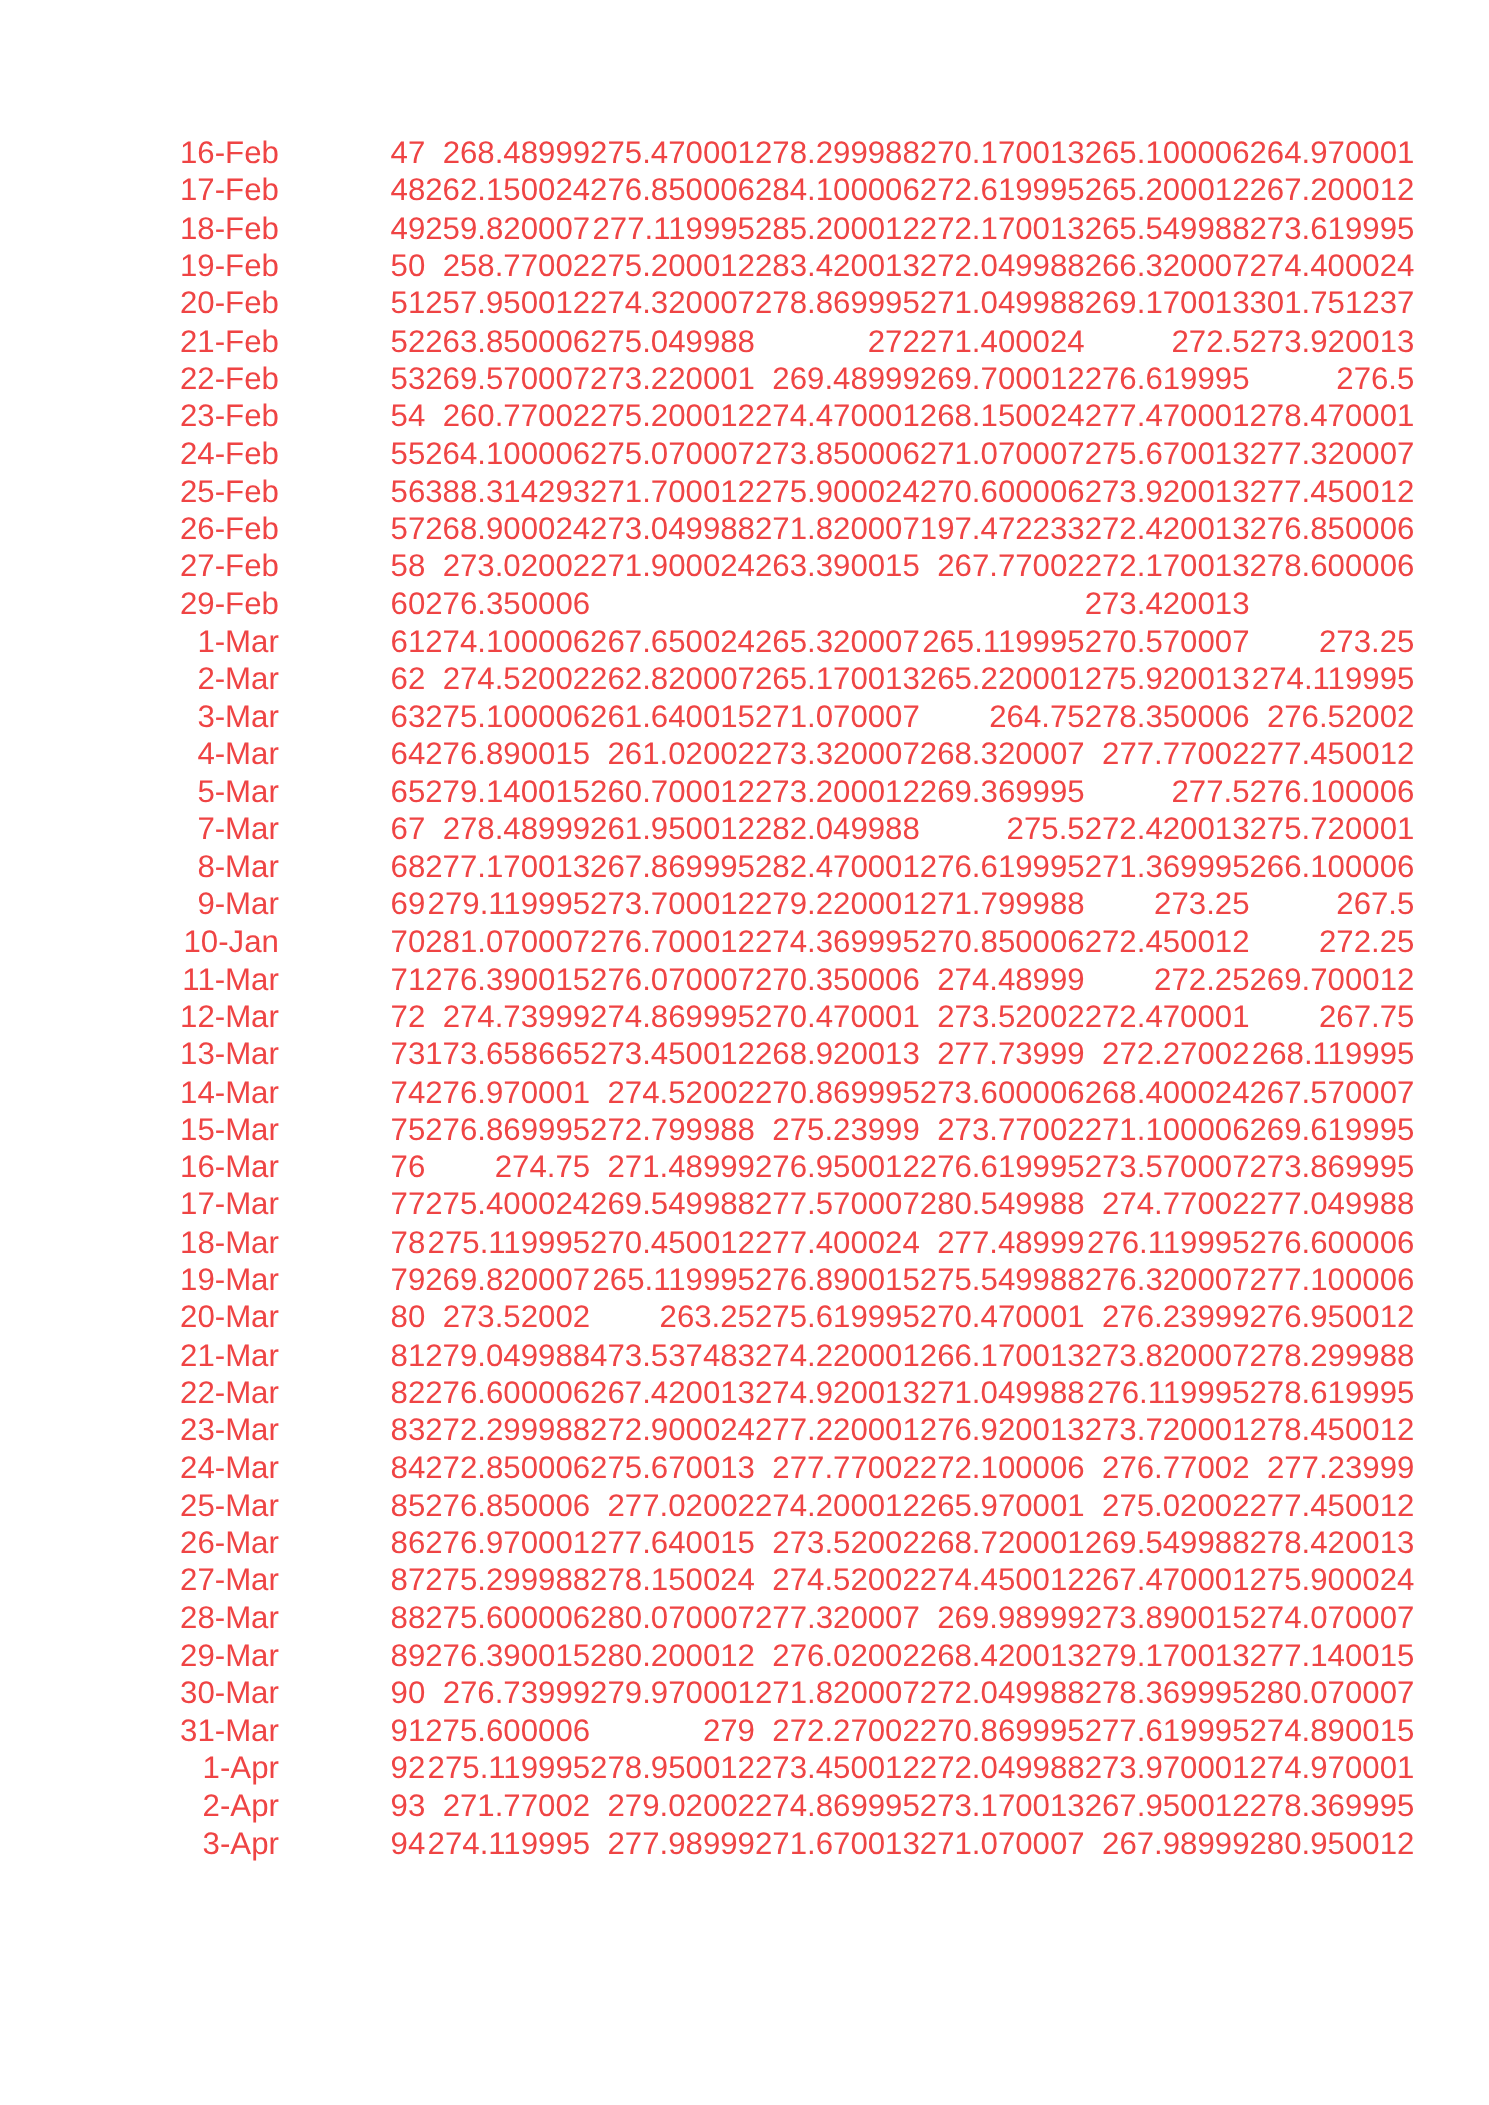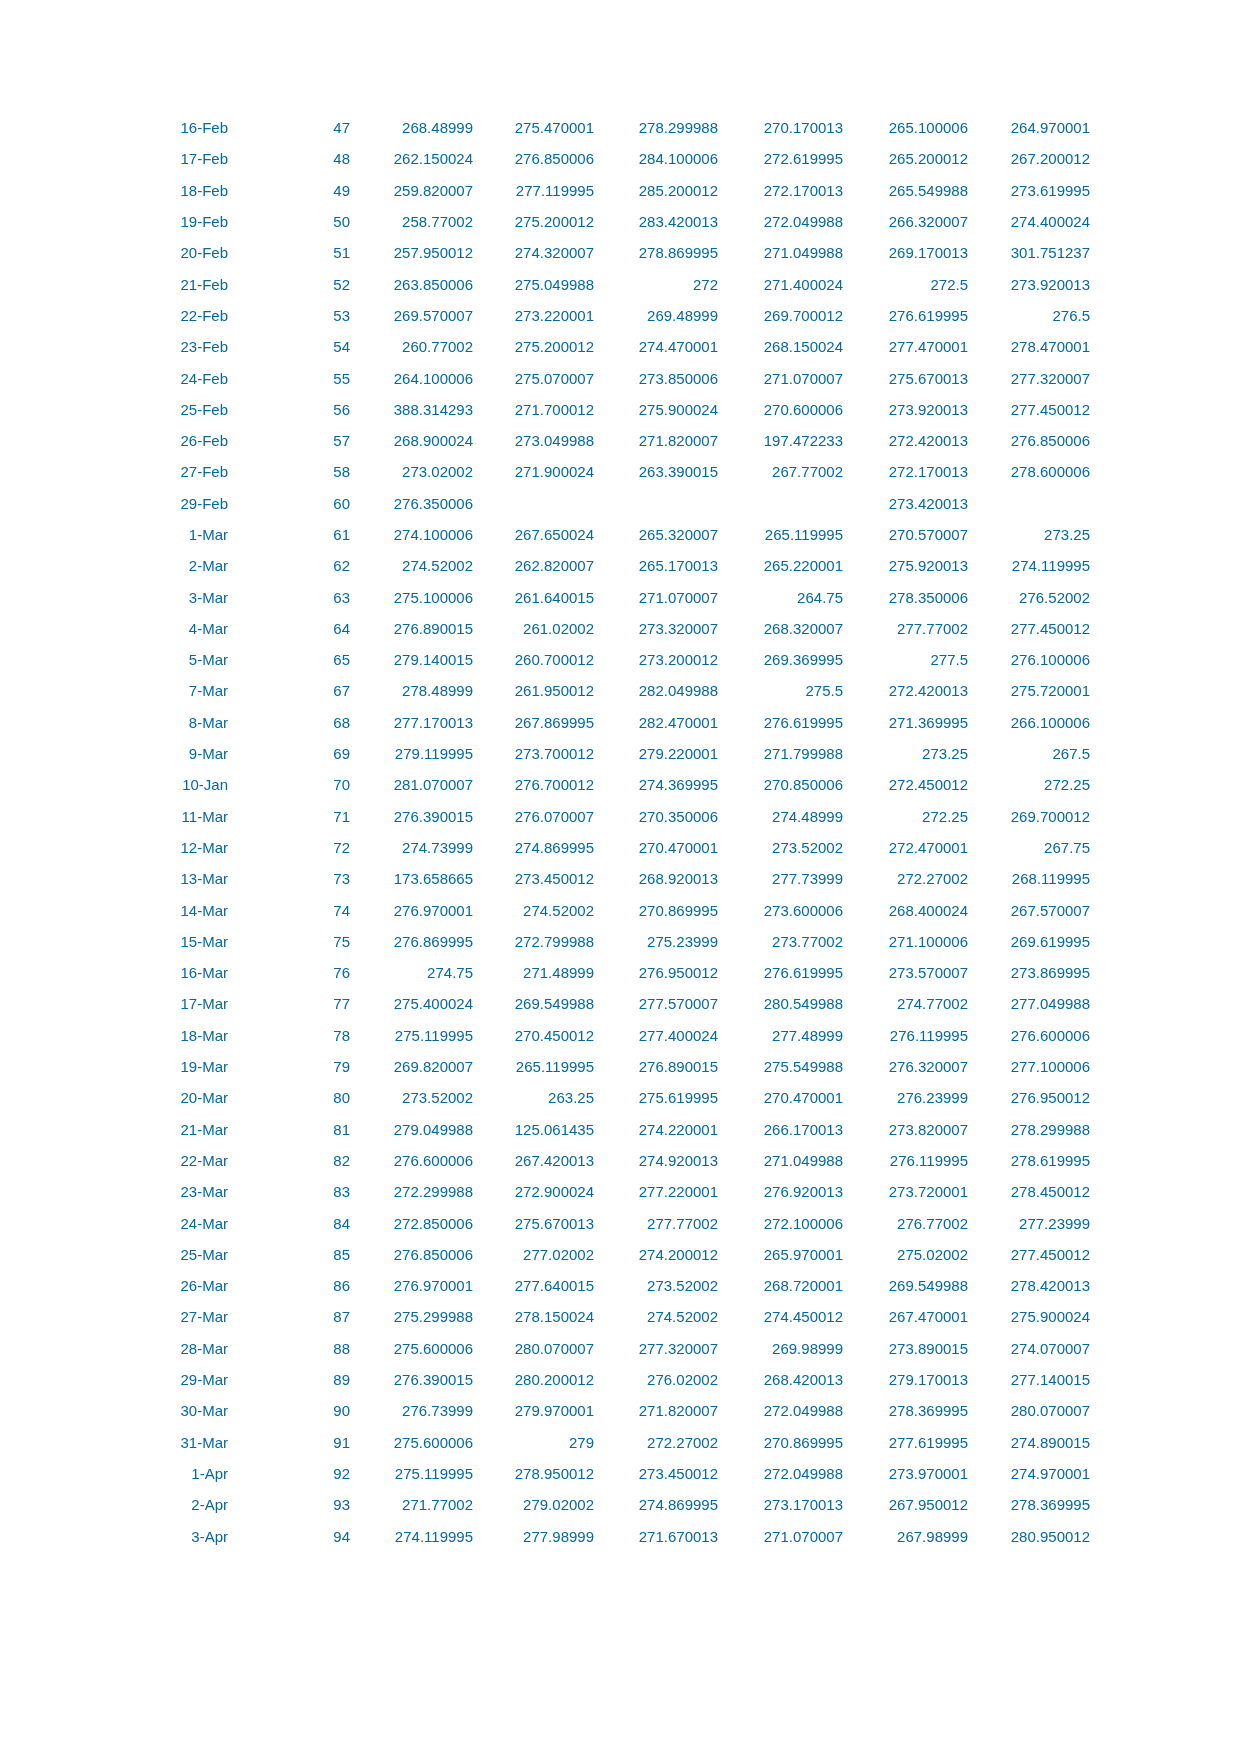--- a/index.html
+++ b/index.html
@@ -21,22 +21,22 @@
     width: 1241px;
     height: 1754px;
     background: #ffffff;
   }
   table.data-table {
     position: absolute;
     left: 150px;
     top: 112px;
     border-collapse: collapse;
     table-layout: fixed;
-    font-size: 15px;
-    color: #0369a1;
+    font-size: 26px;
+    color: #ef4444;
   }
   table.data-table td {
     height: 31.3px;
     padding: 0;
     text-align: right;
     vertical-align: middle;
     white-space: nowrap;
     overflow: visible;
     font-family: "Liberation Sans", sans-serif;
     letter-spacing: 0px;
@@ -383,21 +383,21 @@
     <td>263.25</td>
     <td>275.619995</td>
     <td>270.470001</td>
     <td>276.23999</td>
     <td>276.950012</td>
   </tr>
         <tr>
     <td>21-Mar</td>
     <td>81</td>
     <td>279.049988</td>
-    <td>125.061435</td>
+    <td>473.537483</td>
     <td>274.220001</td>
     <td>266.170013</td>
     <td>273.820007</td>
     <td>278.299988</td>
   </tr>
         <tr>
     <td>22-Mar</td>
     <td>82</td>
     <td>276.600006</td>
     <td>267.420013</td>

